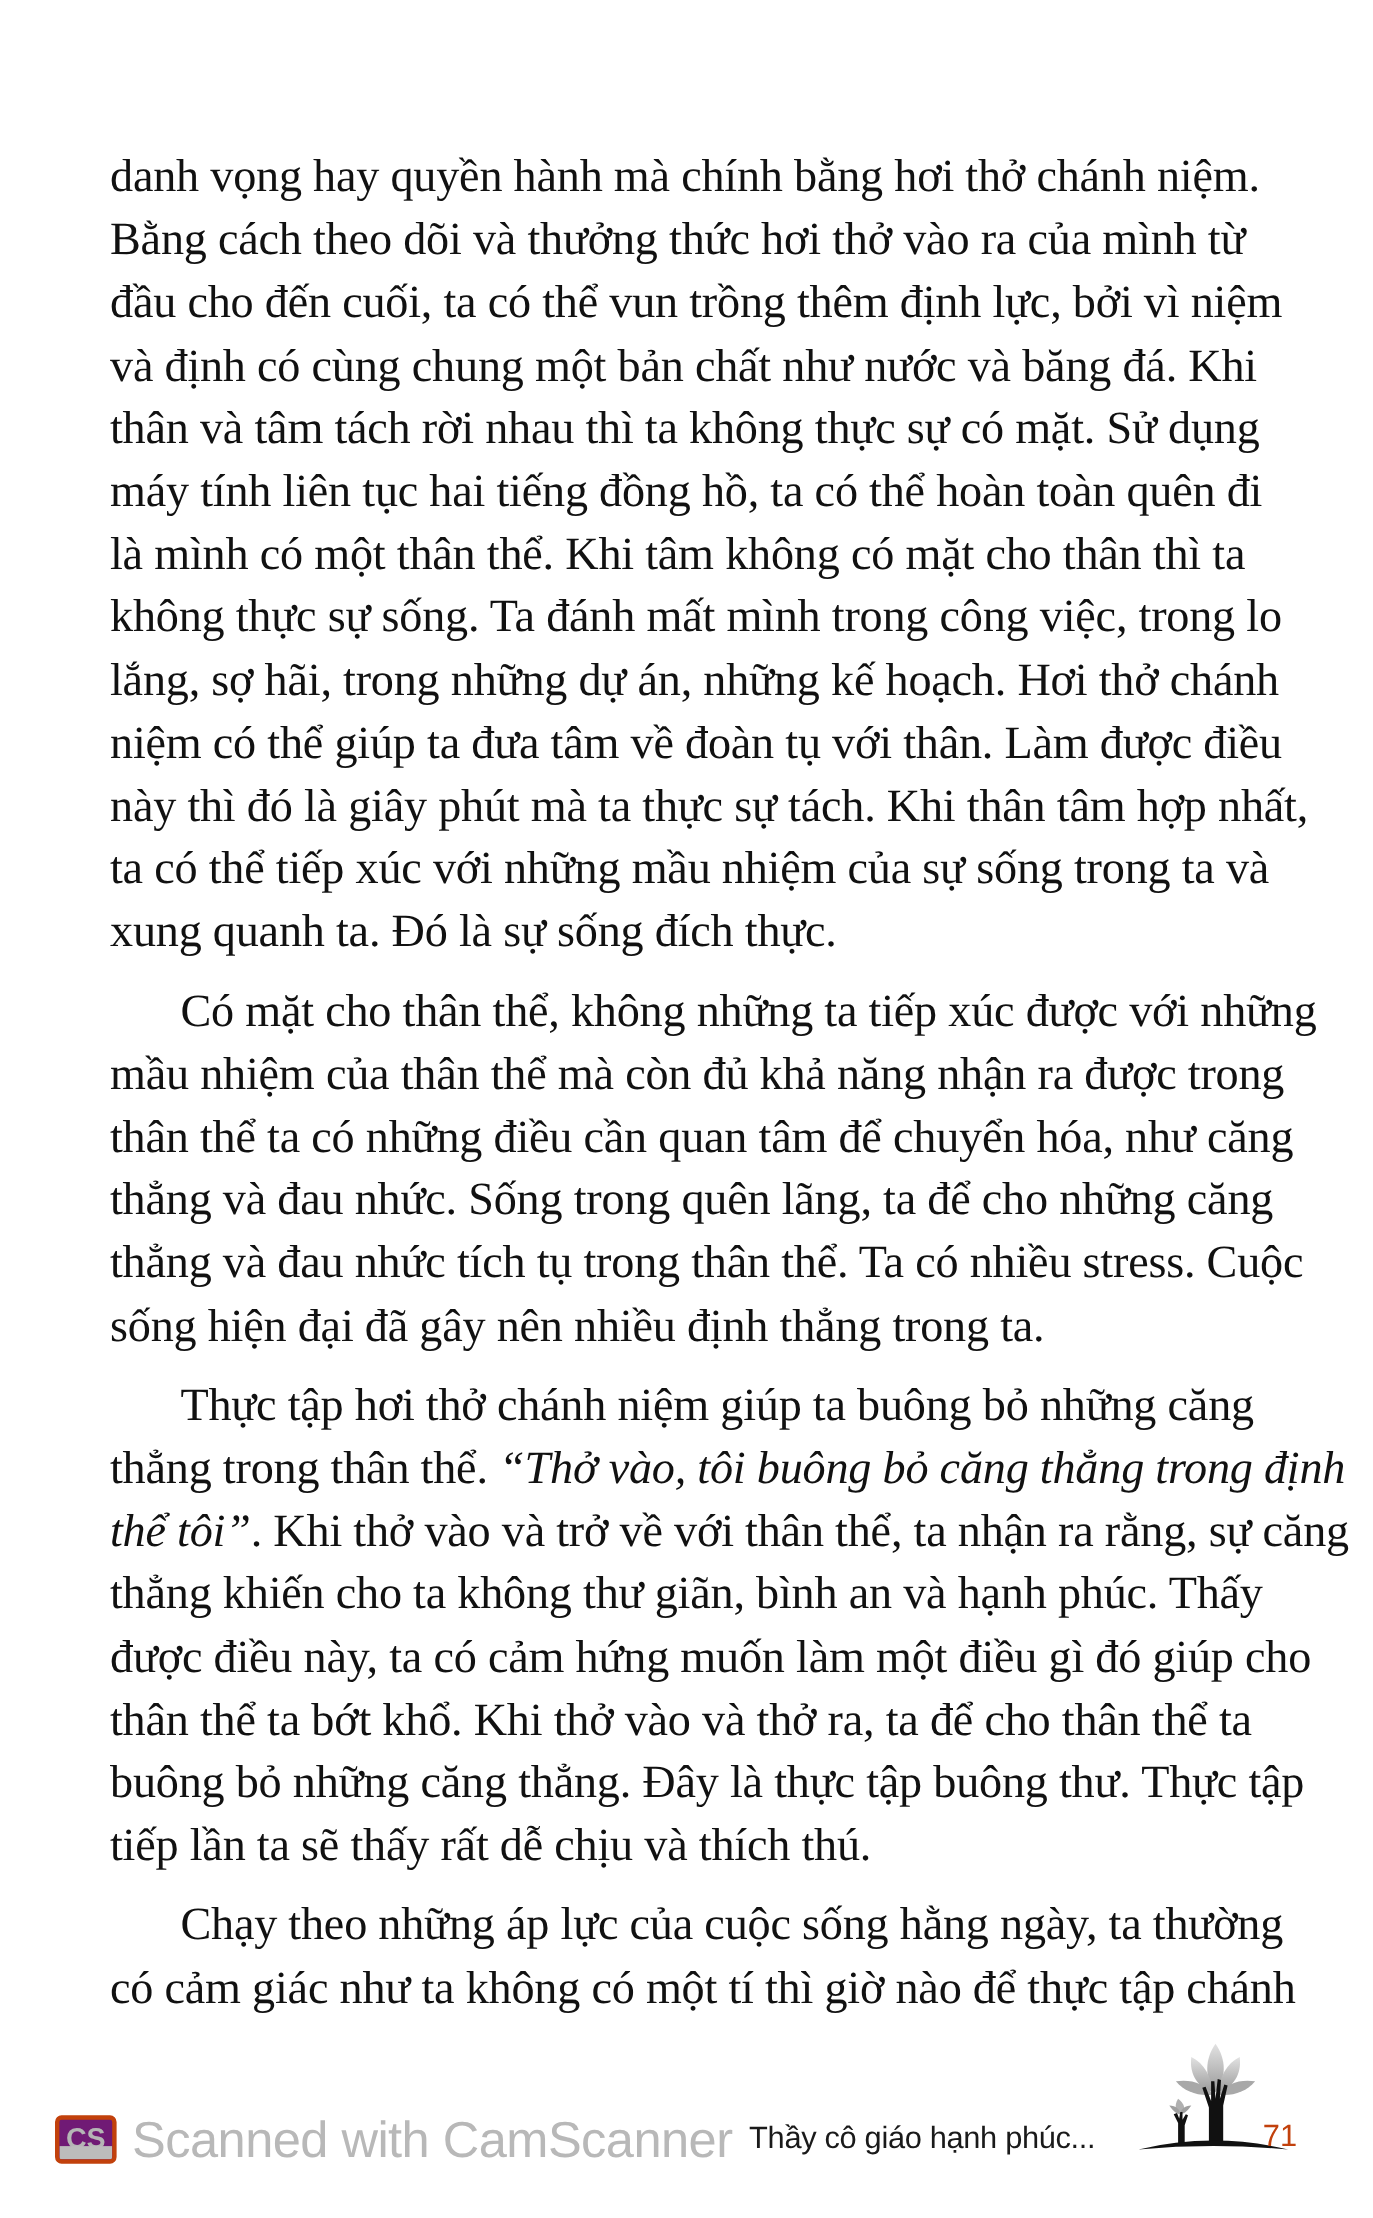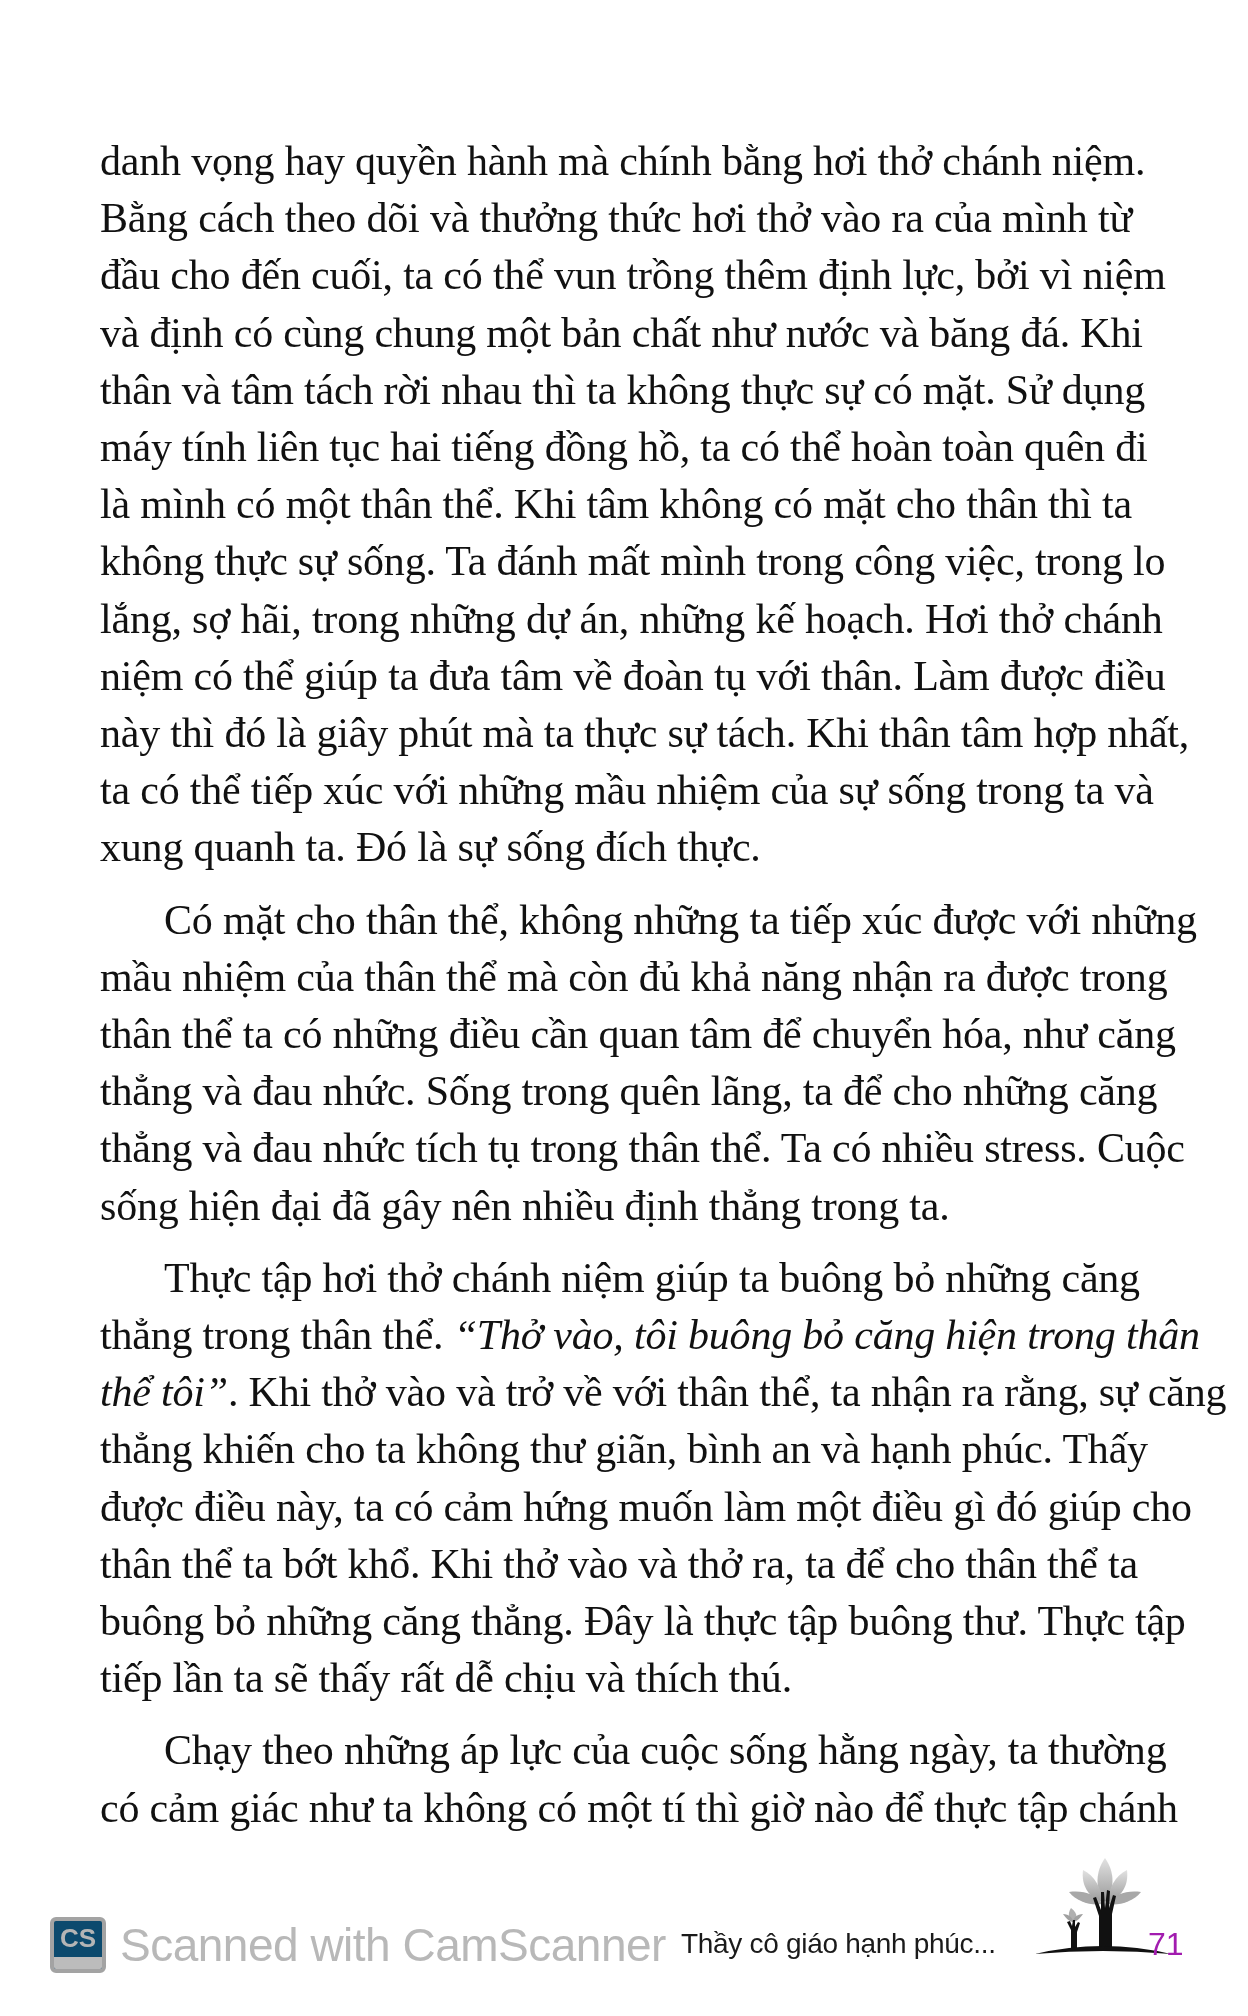--- a/index.html
+++ b/index.html
@@ -54,46 +54,46 @@
       font-family: "Liberation Sans", "DejaVu Sans", sans-serif;
       font-size: 28px;
       color: #1a1a1a;
       letter-spacing: -0.3px;
     }
     .page-number {
       position: absolute;
       left: 1100px;
       top: 76px;
       font-family: "Liberation Sans", "DejaVu Sans", sans-serif;
-      font-size: 32px;
-      color: #a21caf;
+      font-size: 28px;
+      color: #c2410c;
     }
     .logo {
       position: absolute;
       left: 985px;
       top: 0px;
       width: 140px;
       height: 110px;
     }
     .cam-watermark {
       position: absolute;
       left: 50px;
       top: 1915px;
       height: 60px;
       display: flex;
       align-items: center;
     }
     .cs-badge {
       width: 56px;
-      height: 56px;
-      border: 4px solid #a3a3a3;
+      height: 44px;
+      border: 4px solid #c2410c;
       border-radius: 6px;
       box-sizing: border-box;
       position: relative;
-      background: #0c4a6e;
+      background: #701a75;
       overflow: hidden;
     }
     .cs-badge .cs-text {
       position: absolute;
       left: 0; right: 0; top: 2px;
       text-align: center;
       font-family: "Liberation Sans", "DejaVu Sans", sans-serif;
       font-weight: bold;
       font-size: 26px;
       color: #b5b5b5;
@@ -137,21 +137,21 @@
     <span class="line indent">Có mặt cho thân thể, không những ta tiếp xúc được với những</span>
     <span class="line">mầu nhiệm của thân thể mà còn đủ khả năng nhận ra được trong</span>
     <span class="line">thân thể ta có những điều cần quan tâm để chuyển hóa, như căng</span>
     <span class="line">thẳng và đau nhức. Sống trong quên lãng, ta để cho những căng</span>
     <span class="line">thẳng và đau nhức tích tụ trong thân thể. Ta có nhiều stress. Cuộc</span>
     <span class="line short">sống hiện đại đã gây nên nhiều định thẳng trong ta.</span>
   </p>
 
   <p class="para">
     <span class="line indent">Thực tập hơi thở chánh niệm giúp ta buông bỏ những căng</span>
-    <span class="line"><span>thẳng trong thân thể. </span><span class="ital">“Thở vào, tôi buông bỏ căng hiện trong thân</span></span>
+    <span class="line"><span>thẳng trong thân thể. </span><span class="ital">“Thở vào, tôi buông bỏ căng thẳng trong định</span></span>
     <span class="line"><span class="ital">thể tôi”</span><span>. Khi thở vào và trở về với thân thể, ta nhận ra rằng, sự căng</span></span>
     <span class="line">thẳng khiến cho ta không thư giãn, bình an và hạnh phúc. Thấy</span>
     <span class="line">được điều này, ta có cảm hứng muốn làm một điều gì đó giúp cho</span>
     <span class="line">thân thể ta bớt khổ. Khi thở vào và thở ra, ta để cho thân thể ta</span>
     <span class="line">buông bỏ những căng thẳng. Đây là thực tập buông thư. Thực tập</span>
     <span class="line short">tiếp lần ta sẽ thấy rất dễ chịu và thích thú.</span>
   </p>
 
   <p class="para">
     <span class="line indent">Chạy theo những áp lực của cuộc sống hằng ngày, ta thường</span>

